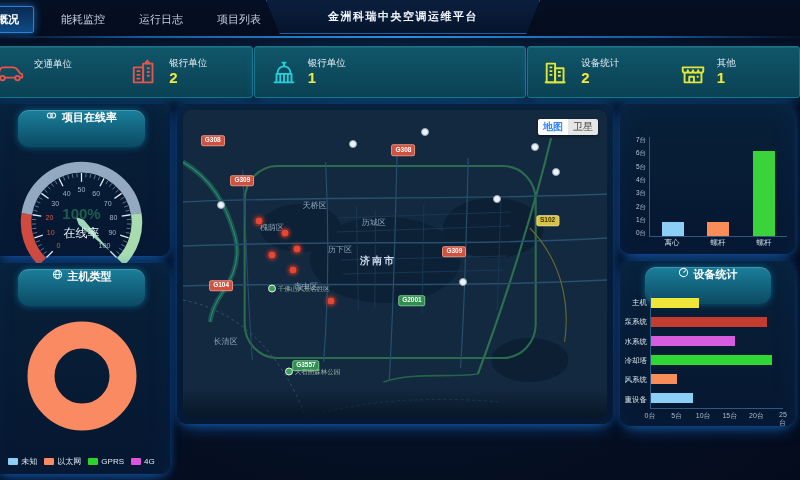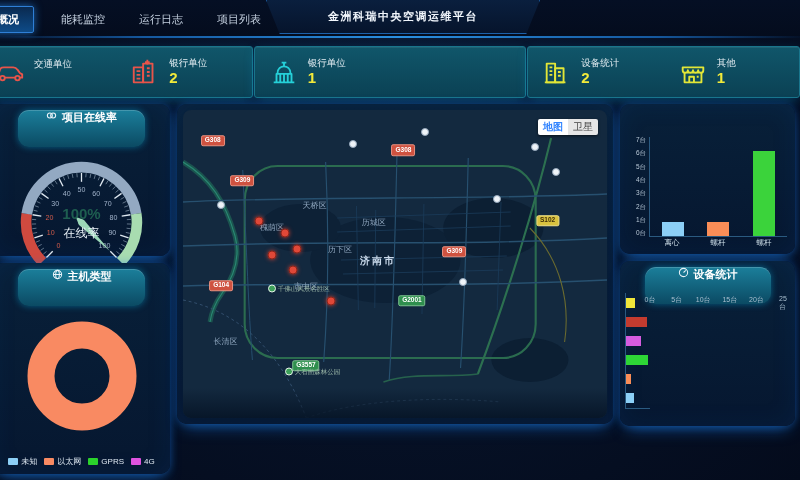--- a/index.html
+++ b/index.html
@@ -393,20 +393,28 @@
       </div>
       <div class="panel" id="panel-devbar">
         <div class="pill">
           <span class="pill-icon"><svg viewBox="0 0 12 12" fill="none" stroke="#eaf4fa" stroke-width="1.1">
                 <circle cx="6" cy="6" r="4.5"></circle>
                 <path d="M6 6 L8.5 3.8"></path>
               </svg></span>
           <span>设备统计</span>
         </div>
         <div class="hbar-chart" id="device-hbar">
+            <div class="hbar-labels">
+              <span>主机</span>
+              <span>泵系统</span>
+              <span>水系统</span>
+              <span>冷却塔</span>
+              <span>风系统</span>
+              <span>重设备</span>
+            </div>
             <div class="hbar-plot">
               <div class="hbar" style="width: 36%; background: rgb(240, 230, 58);"></div>
               <div class="hbar" style="width: 88%; background: rgb(196, 59, 47);"></div>
               <div class="hbar" style="width: 64%; background: rgb(214, 92, 224);"></div>
               <div class="hbar" style="width: 92%; background: rgb(46, 214, 54);"></div>
               <div class="hbar" style="width: 20%; background: rgb(249, 141, 87);"></div>
               <div class="hbar" style="width: 32%; background: rgb(140, 207, 246);"></div>
             </div>
             <div class="hbar-x">
               <span style="left: 0%;">0台</span>

